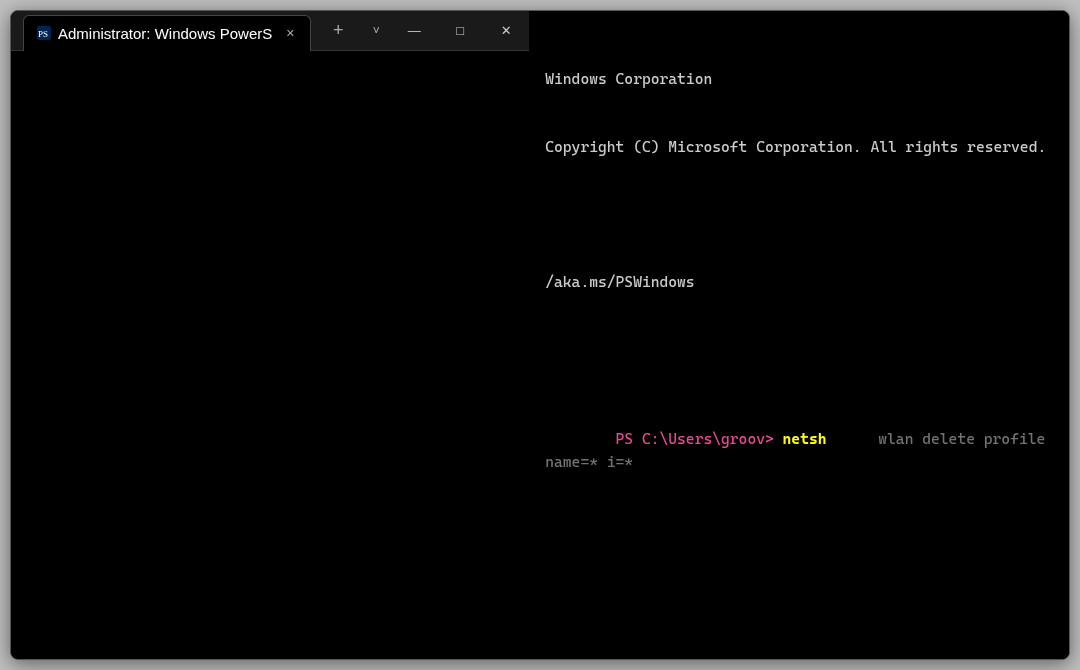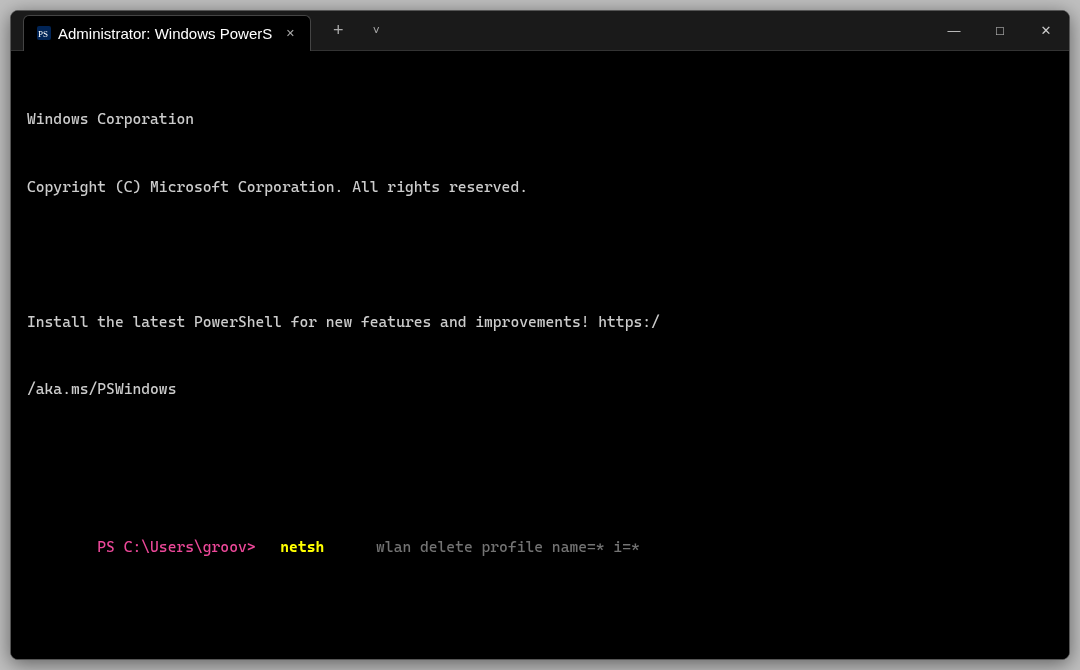--- a/index.html
+++ b/index.html
@@ -19,21 +19,21 @@
     }
 
     .window {
       width: 1060px;
       height: 650px;
       background: #000000;
       border: 1px solid #555;
       border-radius: 8px;
       overflow: hidden;
       display: flex;
-      flex-direction: column;
+      flex-direction: row;
       box-shadow: 0 4px 20px rgba(0,0,0,0.5);
     }
 
     .titlebar {
       background: #1a1a1a;
       height: 40px;
       display: flex;
       align-items: center;
       padding: 0 0 0 12px;
       flex-shrink: 0;
@@ -169,21 +169,20 @@
       display: block;
     }
 
     .ps-prompt {
       color: #ec4899;
     }
 
     .ps-command {
       color: #ffff00;
       font-weight: bold;
-      margin-left: 16px;
     }
 
     .ps-args {
       color: #737373;
       padding-left: 43px;
     }
   </style>
 </head>
 <body>
 
@@ -209,21 +208,20 @@
       <div class="titlebar-btn">□</div>
       <div class="titlebar-btn close">✕</div>
     </div>
   </div>
 
   <div class="terminal-body">
     <div class="terminal-text">
       <span class="terminal-line">Windows Corporation</span>
       <span class="terminal-line">Copyright (C) Microsoft Corporation. All rights reserved.</span>
       <span class="terminal-line">&nbsp;</span>
-      <span class="terminal-line">Install the latest PowerShell for new features and improvements! https:/</span>
       <span class="terminal-line">/aka.ms/PSWindows</span>
       <span class="terminal-line">&nbsp;</span>
       <span class="terminal-line">
         <span class="ps-prompt">PS C:\Users\groov&gt; </span><span class="ps-command">netsh</span><span class="ps-args"> wlan delete profile name=* i=*</span>
       </span>
     </div>
   </div>
 </div>
 
 </body></html>

